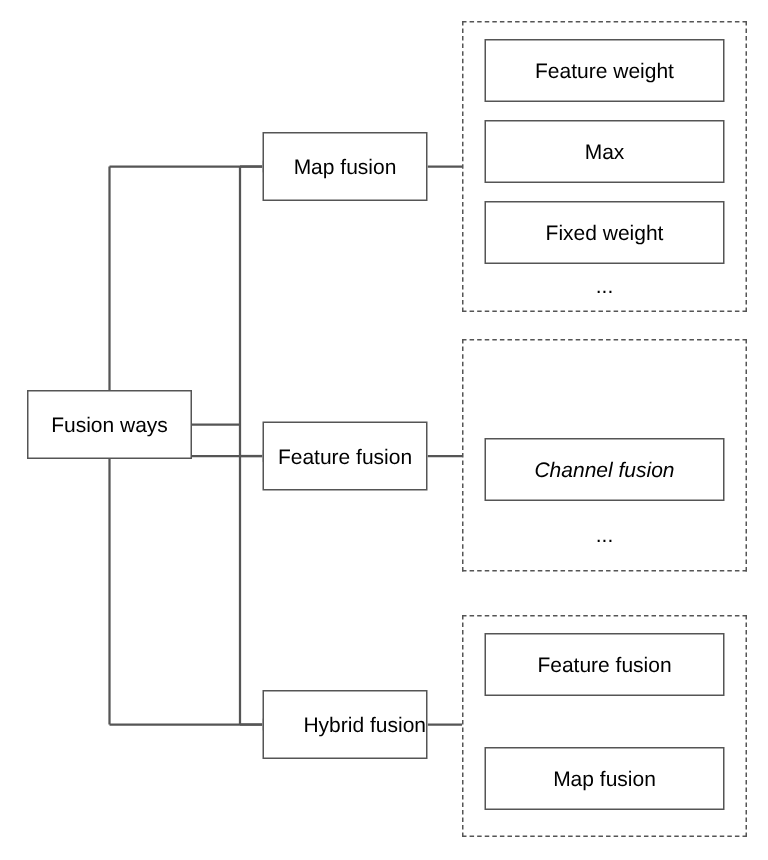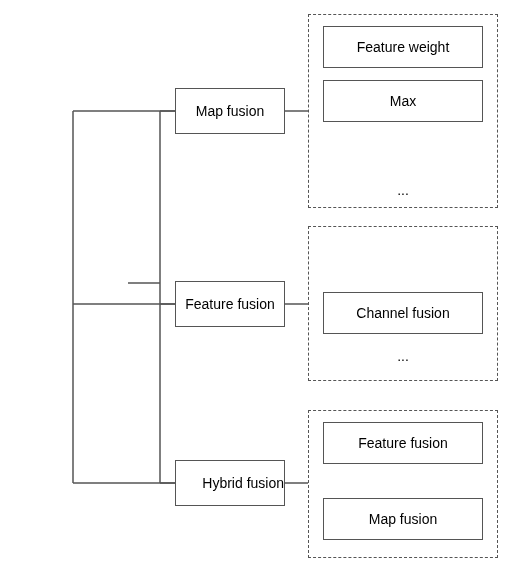--- a/index.html
+++ b/index.html
@@ -80,20 +80,23 @@
     <polygon points="308,300 308,308 316,304" fill="#555"></polygon>
 
     <line x1="285" y1="483" x2="308" y2="483" stroke="#555" stroke-width="1.5"></line>
     <polygon points="308,479 308,487 316,483" fill="#555"></polygon>
 
     <line x1="403" y1="464" x2="403" y2="498" stroke="#555" stroke-width="1.5"></line>
     <polygon points="399,464 407,464 403,456" fill="#555"></polygon>
     <polygon points="399,498 407,498 403,506" fill="#555"></polygon>
   </svg>
 
+  <div class="box" style="left:18px; top:260px; width:110px; height:46px;">
+    <span>Fusion ways</span>
+  </div>
 
   <div class="box" style="left:175px; top:88px; width:110px; height:46px;">
     <span>Map fusion</span>
   </div>
 
   <div class="box" style="left:175px; top:281px; width:110px; height:46px;">
     <span>Feature fusion</span>
   </div>
 
   <div class="box" style="left:175px; top:460px; width:110px; height:46px;justify-content:flex-end;">
@@ -104,30 +107,33 @@
   </div>
 
   <div class="box" style="left:323px; top:26px; width:160px; height:42px;">
     <span>Feature weight</span>
   </div>
 
   <div class="box" style="left:323px; top:80px; width:160px; height:42px;text-align:right;">
     <span>Max</span>
   </div>
 
+  <div class="box" style="left:323px; top:134px; width:160px; height:42px;">
+    <span>Fixed weight</span>
+  </div>
 
   <div style="position:absolute; left:323px; top:182px; width:160px; text-align:center;">
     <span>...</span>
   </div>
 
   <div class="box-dashed-container" style="left:308px; top:226px; width:190px; height:155px;">
   </div>
 
 
-  <div class="box" style="left:323px; top:292px; width:160px; height:42px;">
+  <div class="box" style="left:323px; top:292px; width:160px; height:42px;font-style:italic;">
     <span>Channel fusion</span>
   </div>
 
   <div style="position:absolute; left:323px; top:348px; width:160px; text-align:center;">
     <span>...</span>
   </div>
 
   <div class="box-dashed-container" style="left:308px; top:410px; width:190px; height:148px;">
   </div>
 

